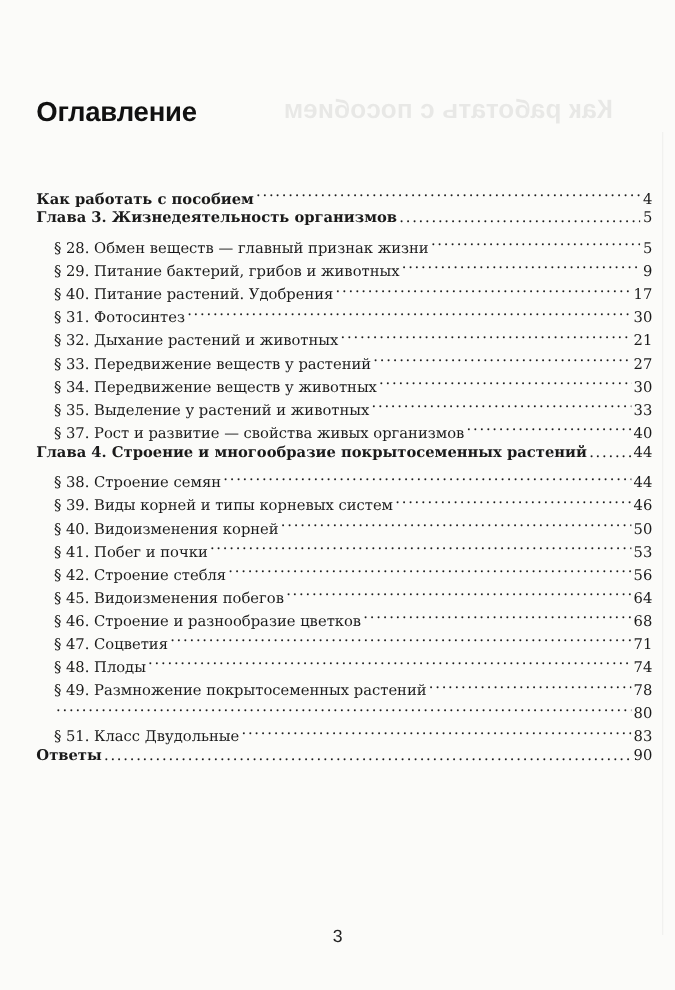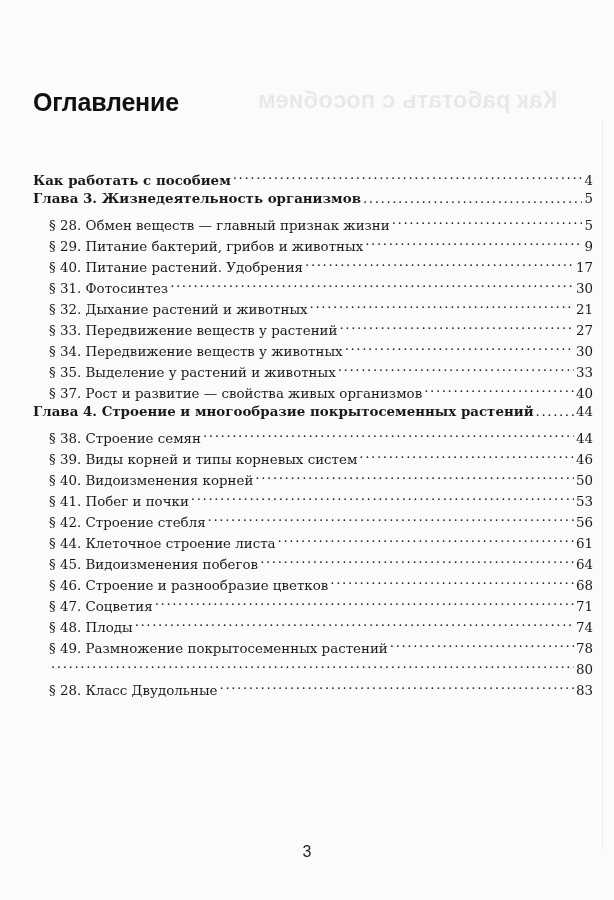--- a/index.html
+++ b/index.html
@@ -142,25 +142,20 @@
     <span class="lbl">§ 41. Побег и почки</span>
     <span class="dots"></span>
     <span class="pg">53</span>
   </div>
   <div class="row section">
     <span class="lbl">§ 42. Строение стебля</span>
     <span class="dots"></span>
     <span class="pg">56</span>
   </div>
   <div class="row section">
-    <span class="lbl">§ 44. Клеточное строение листа</span>
-    <span class="dots"></span>
-    <span class="pg">61</span>
-  </div>
-  <div class="row section">
     <span class="lbl">§ 45. Видоизменения побегов</span>
     <span class="dots"></span>
     <span class="pg">64</span>
   </div>
   <div class="row section">
     <span class="lbl">§ 46. Строение и разнообразие цветков</span>
     <span class="dots"></span>
     <span class="pg">68</span>
   </div>
   <div class="row section">
@@ -176,21 +171,26 @@
   <div class="row section">
     <span class="lbl">§ 49. Размножение покрытосеменных растений</span>
     <span class="dots"></span>
     <span class="pg">78</span>
   </div>
   <div class="row section">
     <span class="dots"></span>
     <span class="pg">80</span>
   </div>
   <div class="row section">
-    <span class="lbl">§ 28. Класс Двудольные</span>
+    <span class="lbl">§ 51. Класс Двудольные</span>
     <span class="dots"></span>
     <span class="pg">83</span>
   </div>
 
+  <div class="row chapter gap">
+    <span class="lbl">Ответы</span>
+    <span class="dots"></span>
+    <span class="pg">90</span>
+  </div>
 
 </div>
 
 <div class="page-num">3</div>
 
 </body></html>

